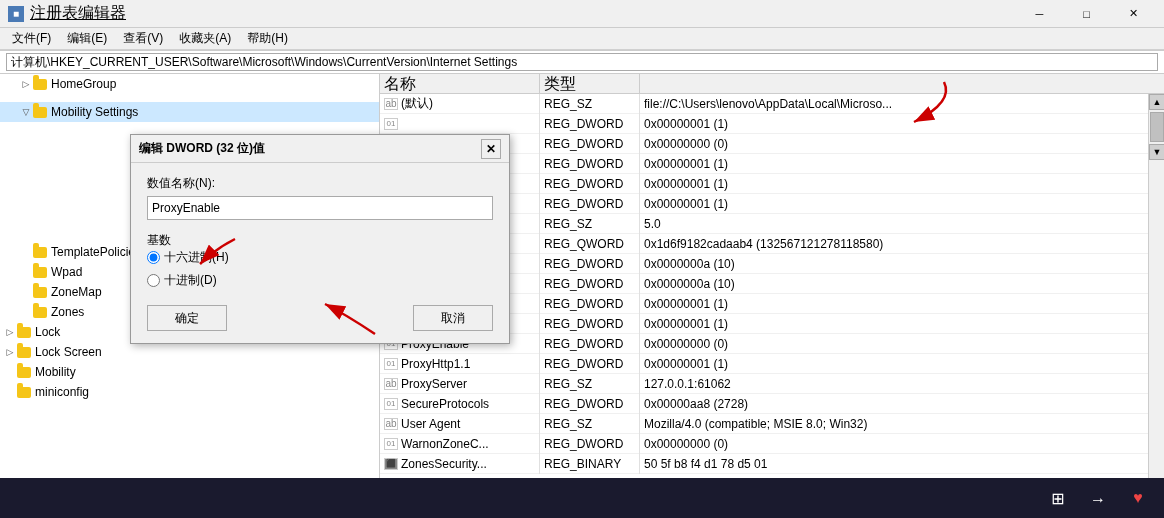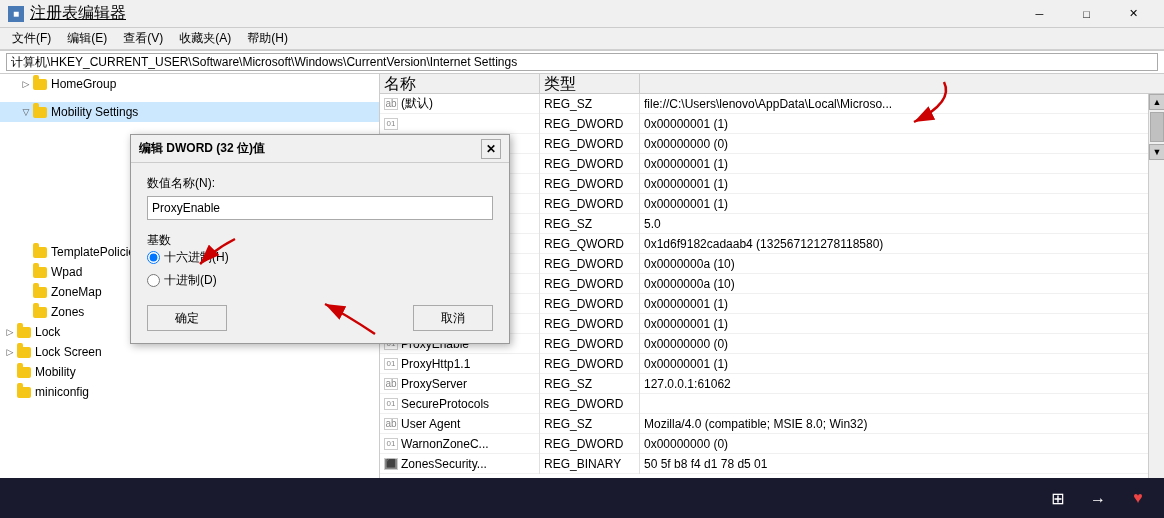--- a/index.html
+++ b/index.html
@@ -535,20 +535,21 @@
           <div class="registry-cell col-data">0x00000001 (1)</div>
         </div>
         <div class="registry-row">
           <div class="registry-cell col-name"><span style="font-size:10px; color:#888; margin-right:3px; border:1px solid #ccc; width:14px; height:12px; display:inline-flex; align-items:center; justify-content:center;">ab</span>ProxyServer</div>
           <div class="registry-cell col-type">REG_SZ</div>
           <div class="registry-cell col-data">127.0.0.1:61062</div>
         </div>
         <div class="registry-row">
           <div class="registry-cell col-name"><span style="font-size:8px; color:#888; margin-right:3px; border:1px solid #ccc; width:14px; height:12px; display:inline-flex; align-items:center; justify-content:center;">01</span>SecureProtocols</div>
           <div class="registry-cell col-type">REG_DWORD</div>
+          <div class="registry-cell col-data">0x00000aa8 (2728)</div>
         </div>
         <div class="registry-row">
           <div class="registry-cell col-name"><span style="font-size:10px; color:#888; margin-right:3px; border:1px solid #ccc; width:14px; height:12px; display:inline-flex; align-items:center; justify-content:center;">ab</span>User Agent</div>
           <div class="registry-cell col-type">REG_SZ</div>
           <div class="registry-cell col-data">Mozilla/4.0 (compatible; MSIE 8.0; Win32)</div>
         </div>
         <div class="registry-row">
           <div class="registry-cell col-name"><span style="font-size:8px; color:#888; margin-right:3px; border:1px solid #ccc; width:14px; height:12px; display:inline-flex; align-items:center; justify-content:center;">01</span>WarnonZoneC...</div>
           <div class="registry-cell col-type">REG_DWORD</div>
           <div class="registry-cell col-data">0x00000000 (0)</div>

